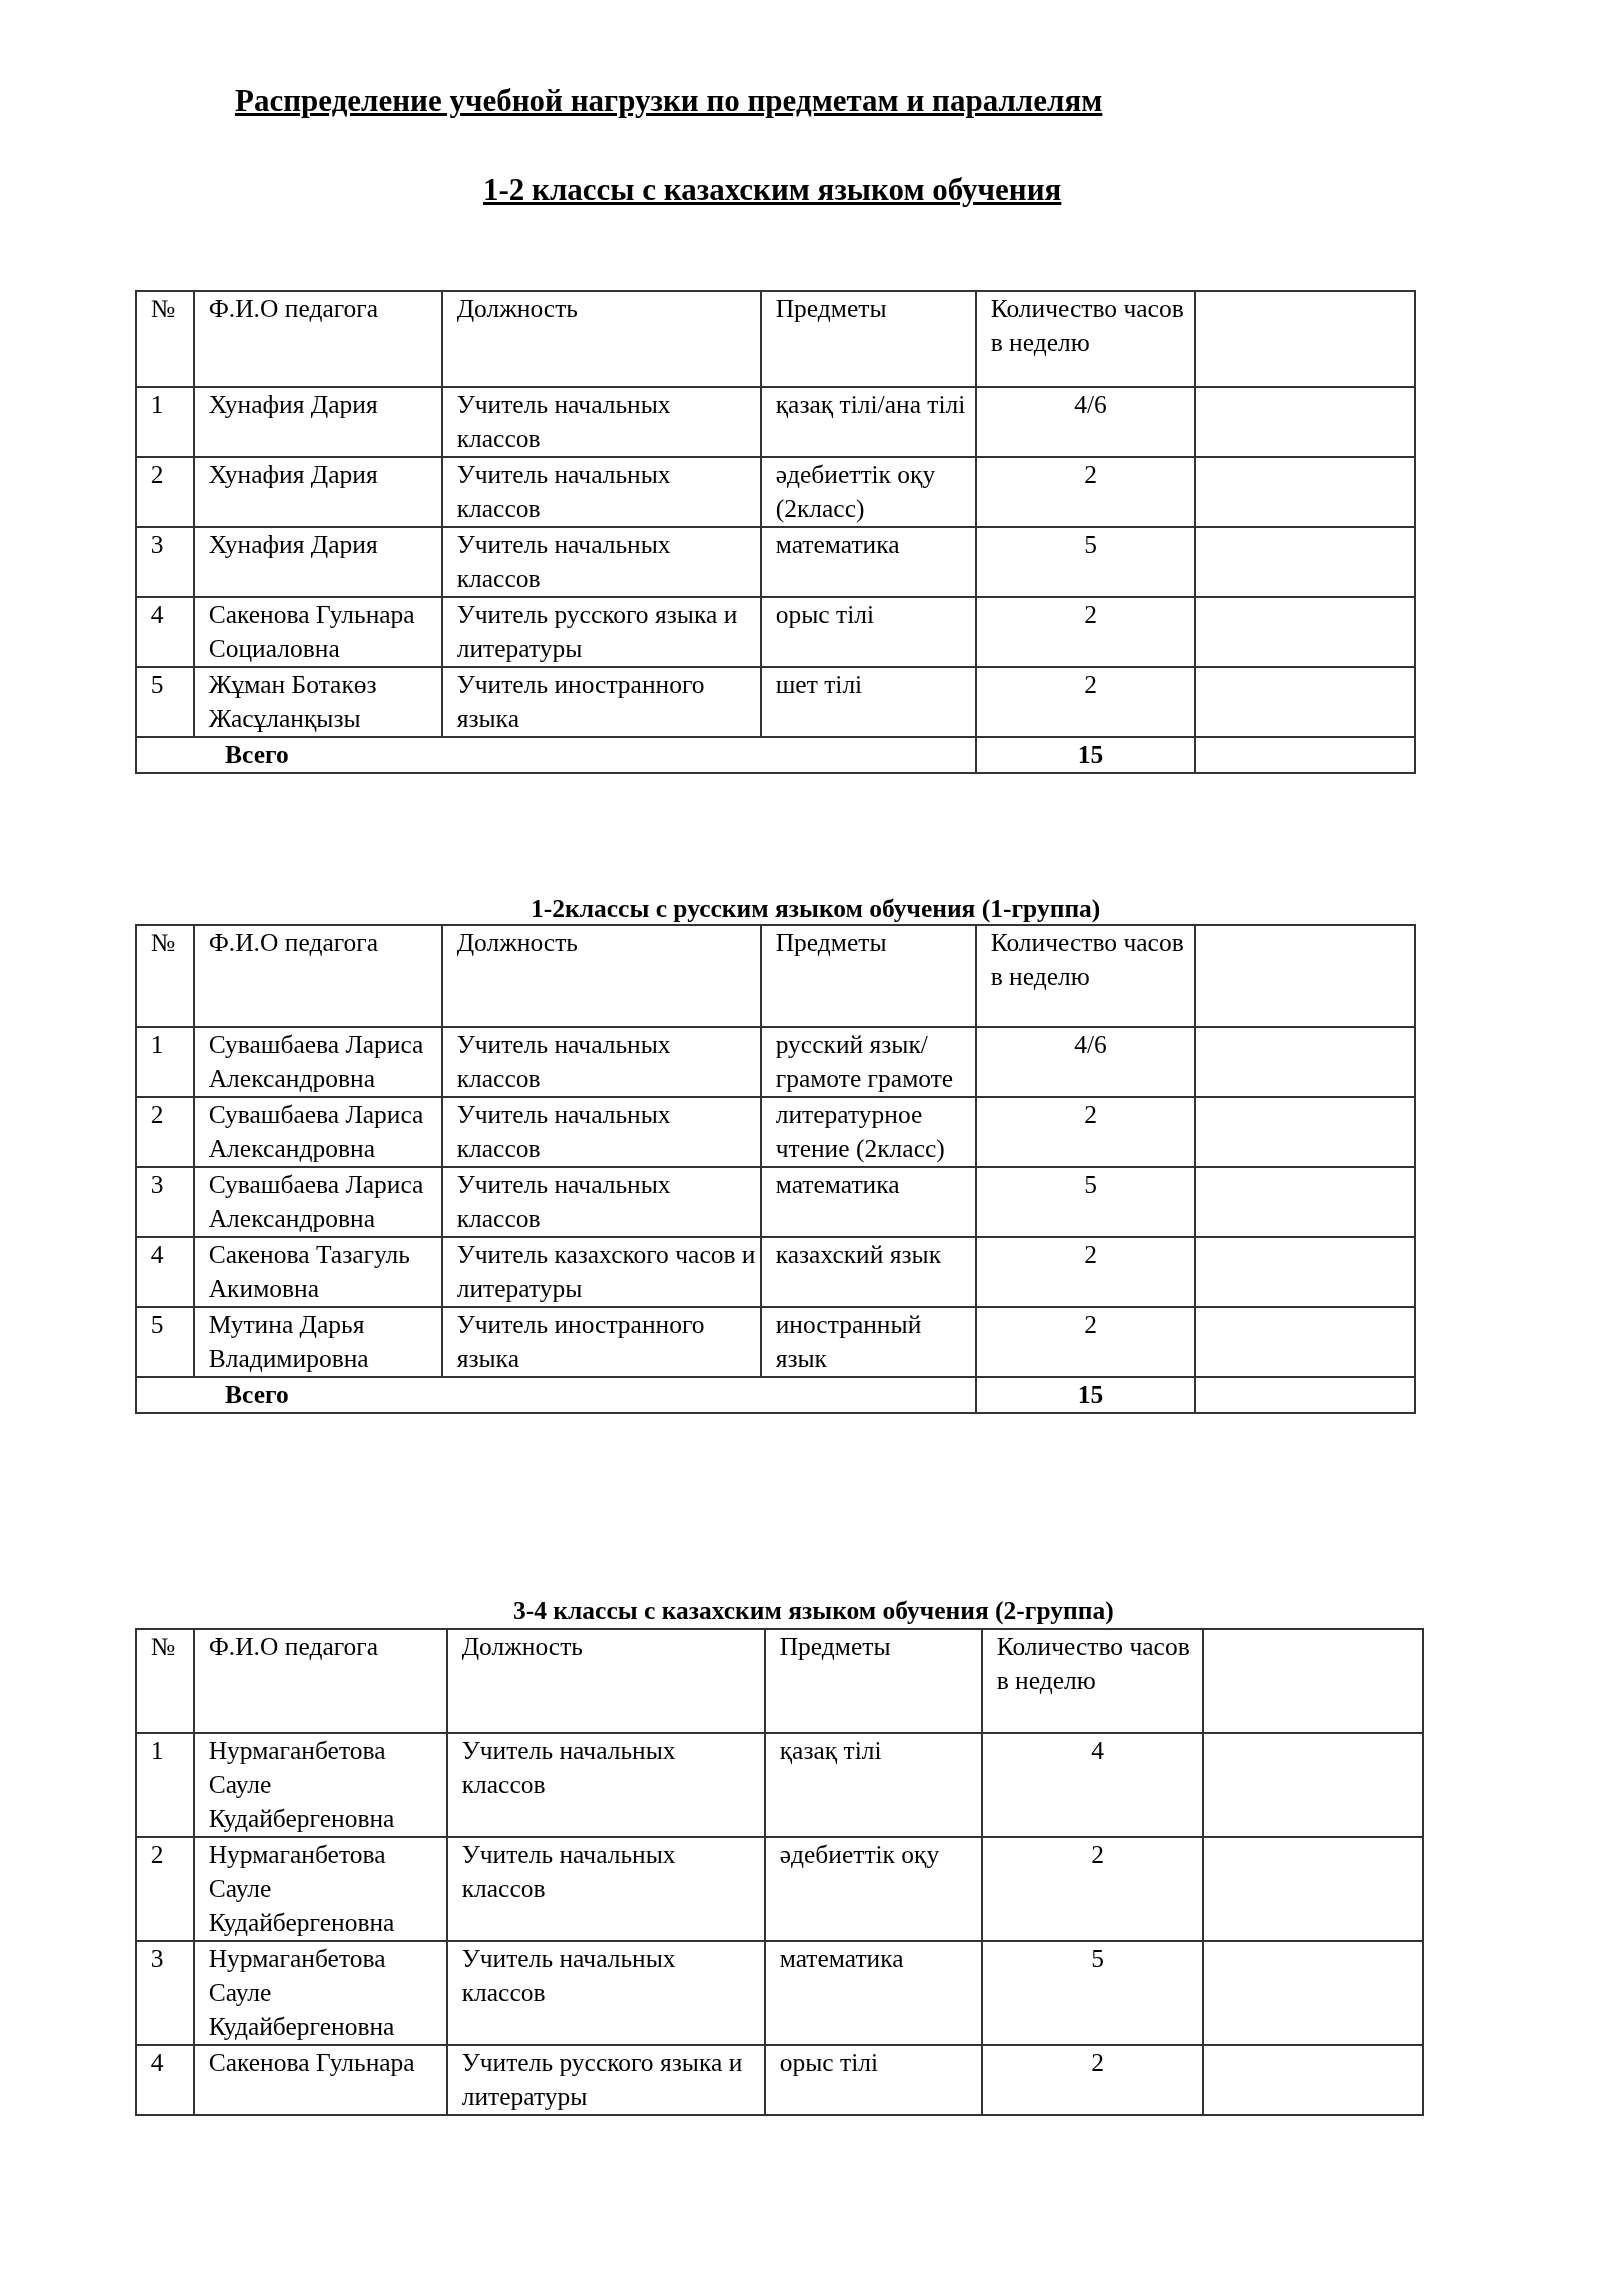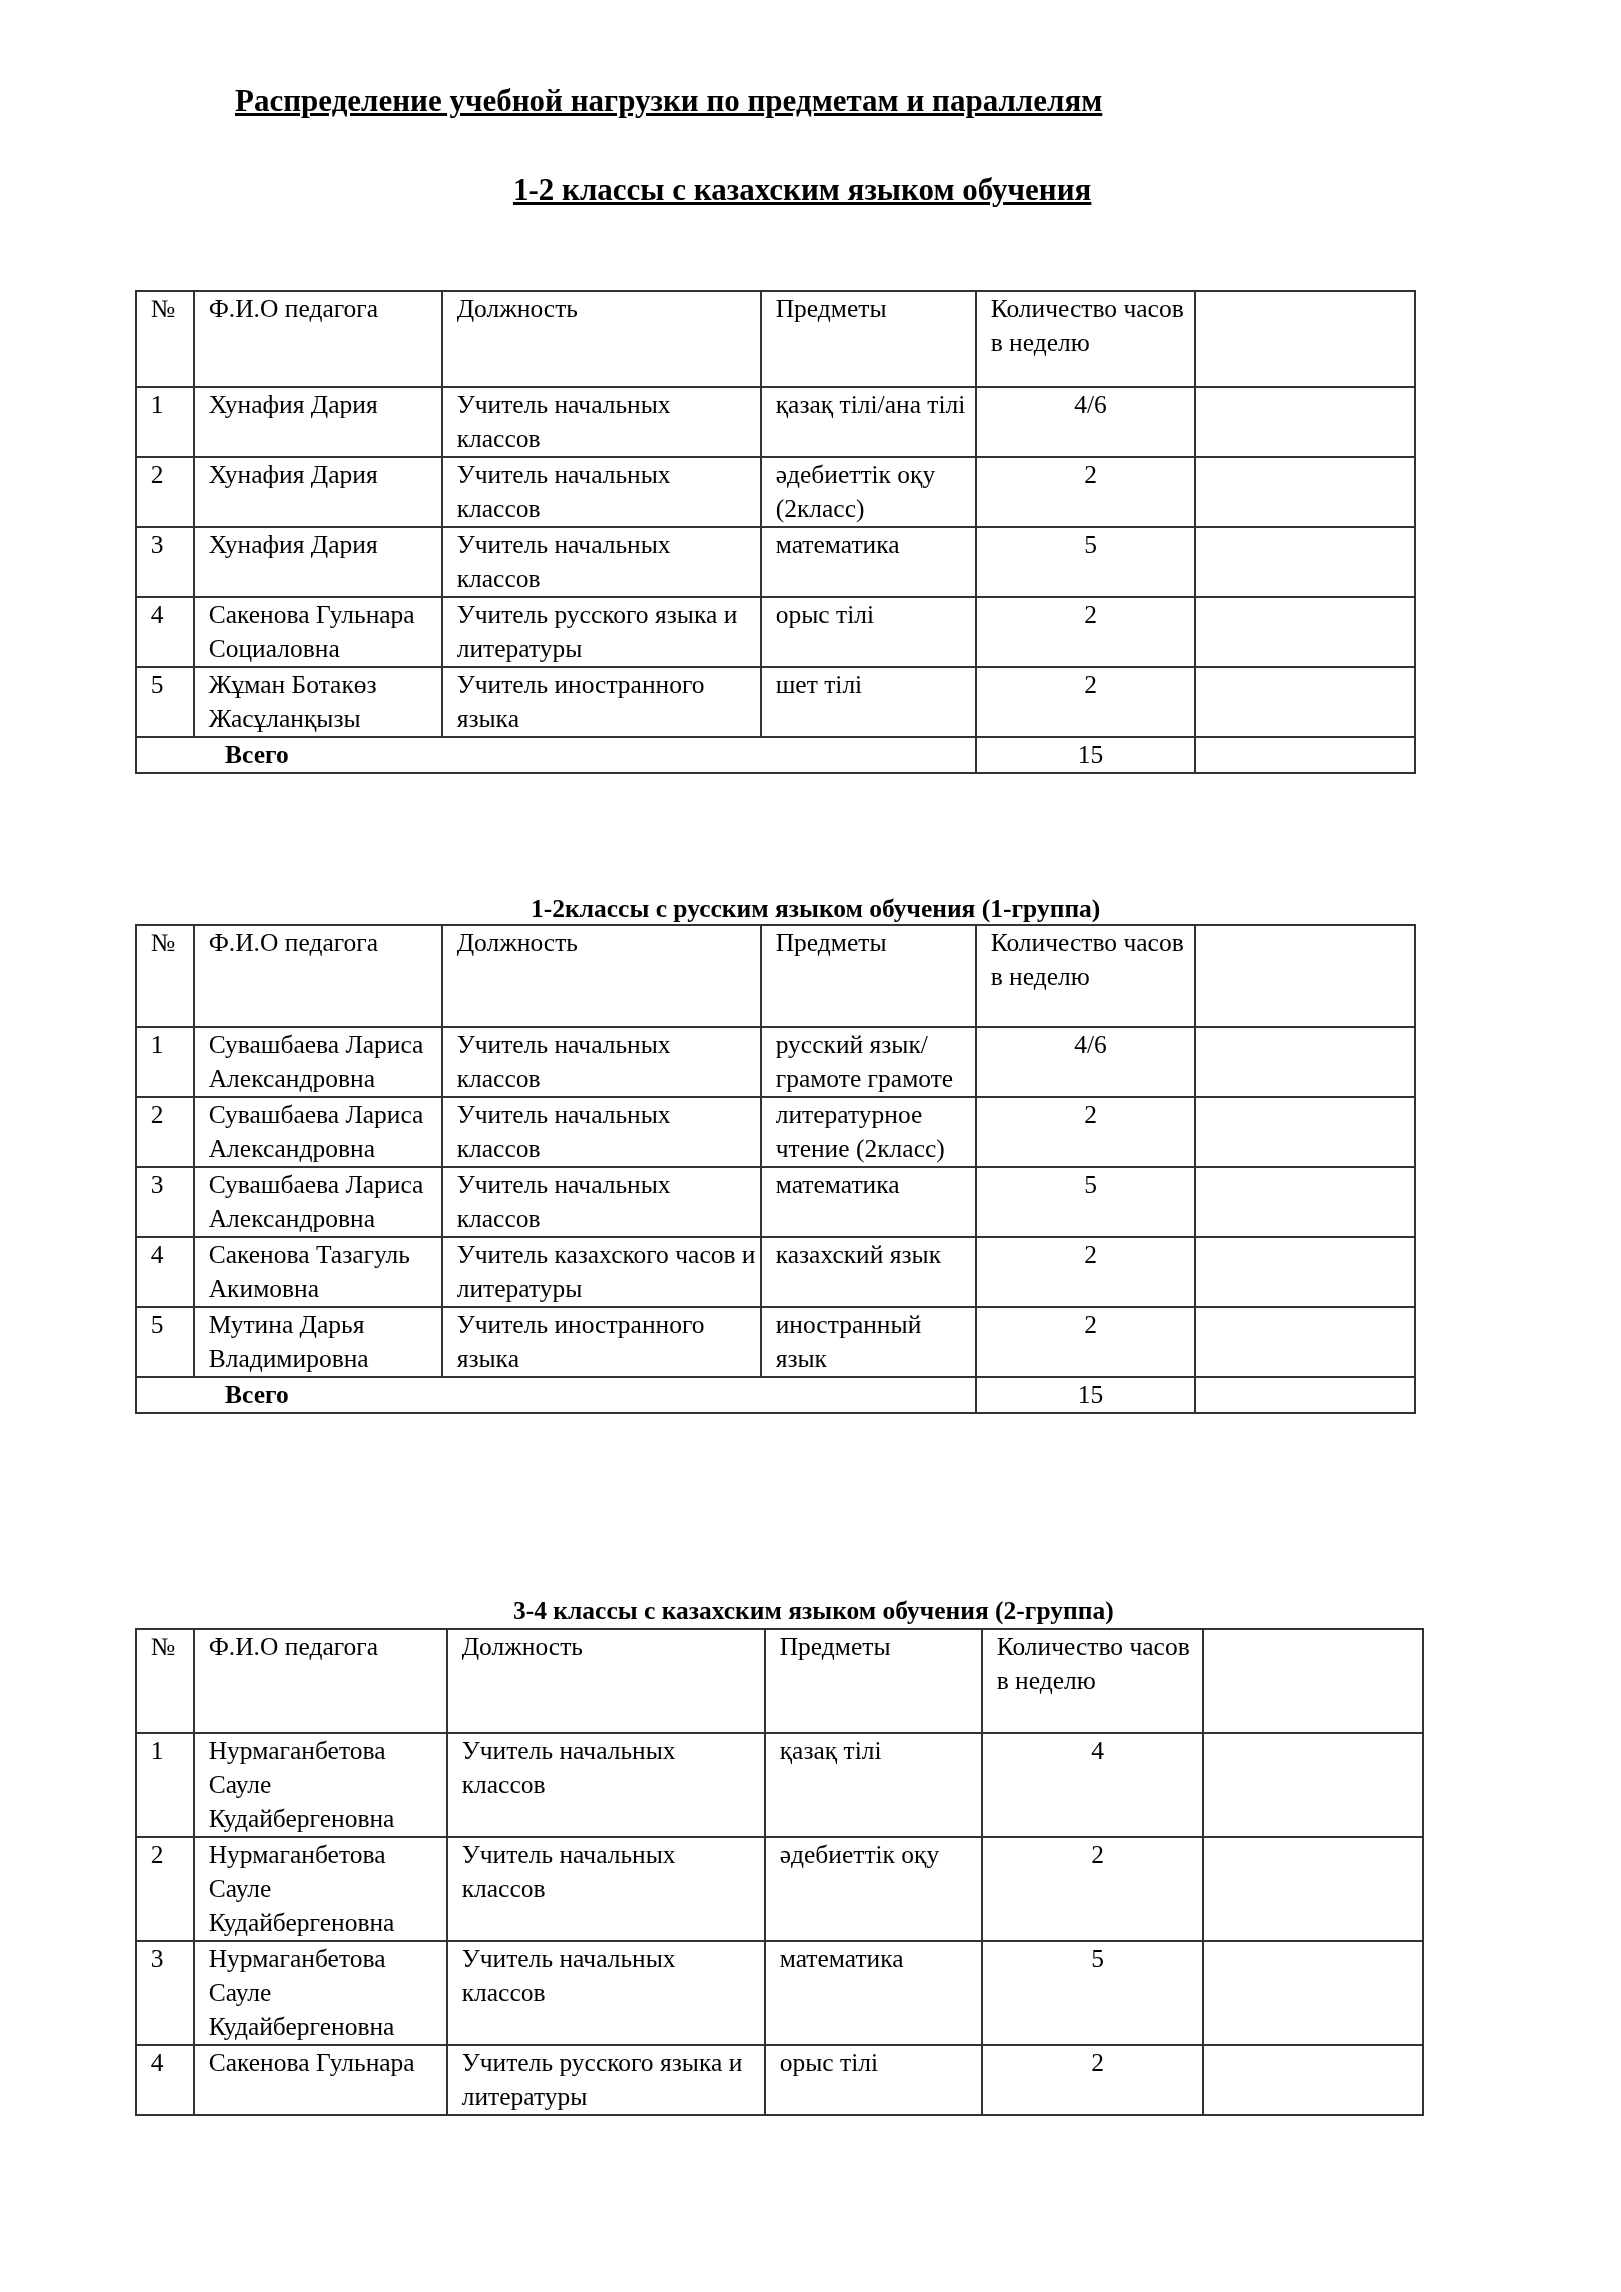--- a/index.html
+++ b/index.html
@@ -7,40 +7,40 @@
     width: 1621px; height: 2293px; position: relative; overflow: hidden;
     font-family: "Liberation Serif", "DejaVu Serif", serif;
     color: #000;
   }
   .title {
     position: absolute; font-weight: bold; font-size: 31px; line-height: 39px;
     white-space: nowrap;
     text-decoration: underline;
   }
   #main-title { left: 235px; top: 81px; }
-  #sub-title-1 { left: 513px; top: 170px; }
+  #sub-title-1 { left: 483px; top: 170px; }
   .sec-title {
     position: absolute; font-weight: bold; font-size: 25.5px; line-height: 31px;
     white-space: nowrap;
   }
   #sec-title-2 { left: 531px; top: 856px; margin-top: 37px; }
   #sec-title-3 { left: 513px; top: 1595px; }
 
   table.load {
     position: absolute; border-collapse: collapse; table-layout: fixed;
     font-size: 25.5px; line-height: 34px;
   }
   table.load td {
     border: 2px solid #333; vertical-align: top; padding: 0 0 0 13.7px;
     overflow: hidden;
   }
   table.load td.hours { text-align: center; padding-left: 10px; }
   table.load tr.total td { font-weight: normal; }
   table.load tr.total td.total-label { font-weight: bold; padding-left: 88px; margin-top: 38px; }
-  table.load tr.total td.hours { font-weight: normal; }
+  table.load tr.total td.hours { font-weight: bold; }
   #table-1 { left: 135px; top: 290px; width: 1277px; }
   #table-2 { left: 135px; top: 924px; width: 1277px; }
   #table-3 { left: 135px; top: 1628px; width: 1285px; }
 </style>
 </head>
 <body>
 
 <div id="main-title" class="title">Распределение учебной нагрузки по предметам и параллелям</div>
 <div id="sub-title-1" class="title">1-2 классы с казахским языком обучения</div>
 

